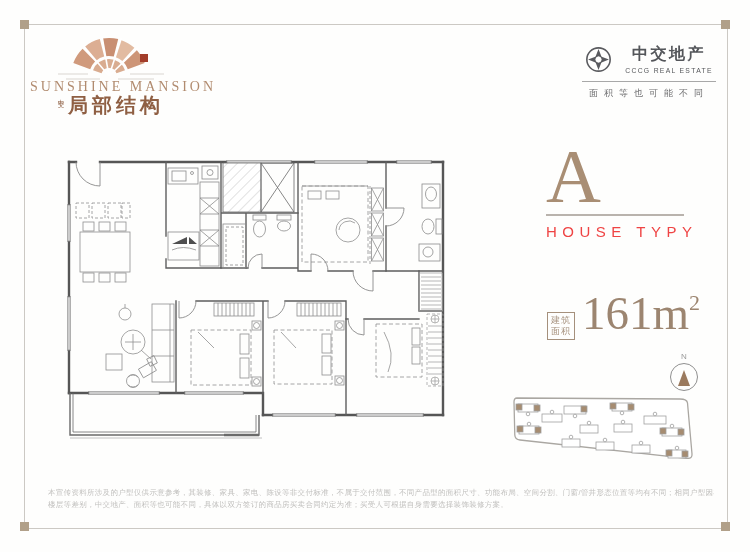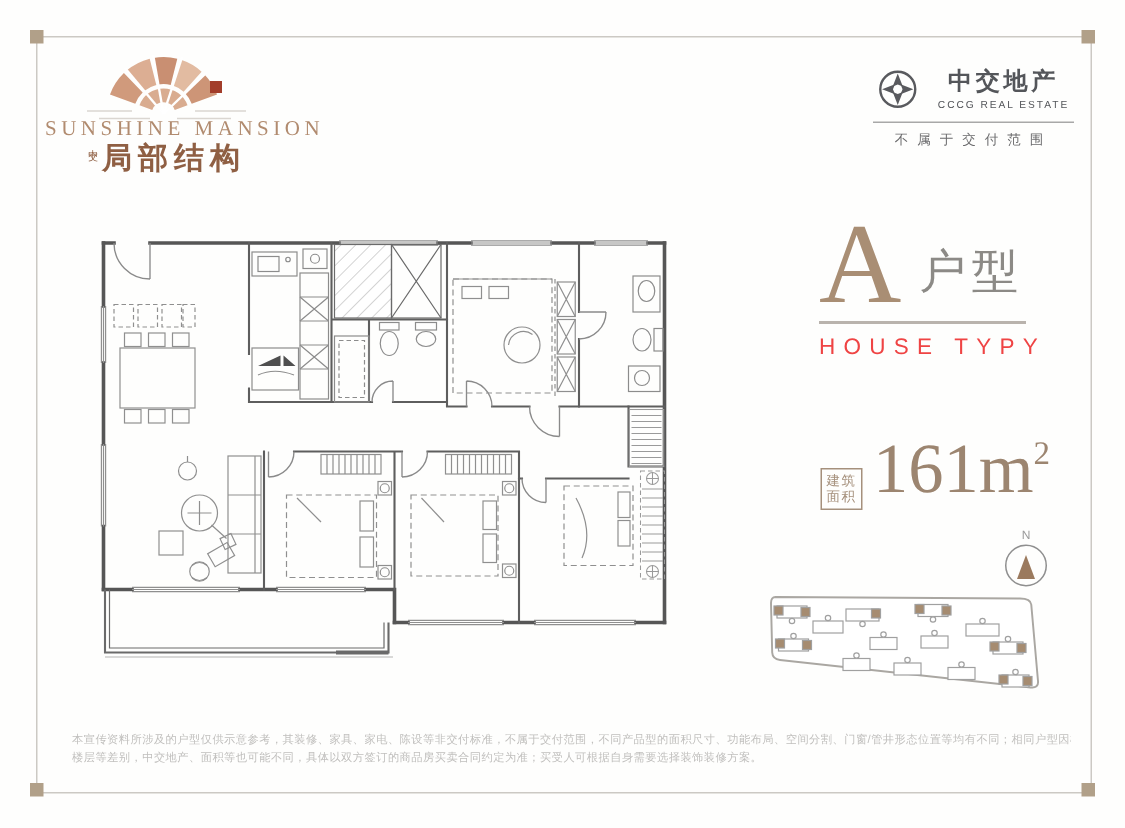--- a/index.html
+++ b/index.html
@@ -109,21 +109,21 @@
         <path d="M22 39 L16.5 25 L22 27.2 L27.5 25 Z" fill="#595a5e"></path>
         <path d="M5 22 L19 16.5 L16.8 22 L19 27.5 Z" fill="#595a5e"></path>
         <circle cx="22" cy="22" r="2.6" fill="#ffffff"></circle>
       </svg>
       <div>
         <div class="brand-cn">中交地产</div>
         <div class="brand-en">CCCG REAL ESTATE</div>
       </div>
     </div>
     <div class="brand-line"></div>
-    <div class="brand-slogan">不属于交付范围</div>
+    <div class="brand-slogan">面积等也可能不同</div>
   </div>
 
   <svg class="plan-svg" width="406" height="340" viewBox="0 0 406 340">
     <defs>
       <pattern id="hx" width="7" height="7" patternUnits="userSpaceOnUse" patternTransform="rotate(45)">
         <rect width="7" height="7" fill="#ffffff"></rect>
         <line x1="0" y1="0" x2="0" y2="7" stroke="#c6c6c6" stroke-width="1"></line>
       </pattern>
     </defs>
 
@@ -296,21 +296,20 @@
         <path d="M72 231 Q77 227 82 231 M72 239 Q77 243 82 239"></path>
       <circle cx="69" cy="168" r="6"></circle>
         <path d="M69 162 V158"></path>
       <rect x="84" y="219" width="15" height="10" transform="rotate(-30 91 224)"></rect>
     </g>
   </svg>
 
   <div class="type-block">
     <div class="type-row">
       <span class="type-letter">A</span>
-      <span class="type-cn">户型</span>
     </div>
     <div class="type-line"></div>
     <div class="type-sub">HOUSE TYPY</div>
   </div>
 
   <div class="area-block">
     <div class="area-box">
       <div>建筑</div>
       <div>面积</div>
     </div>

